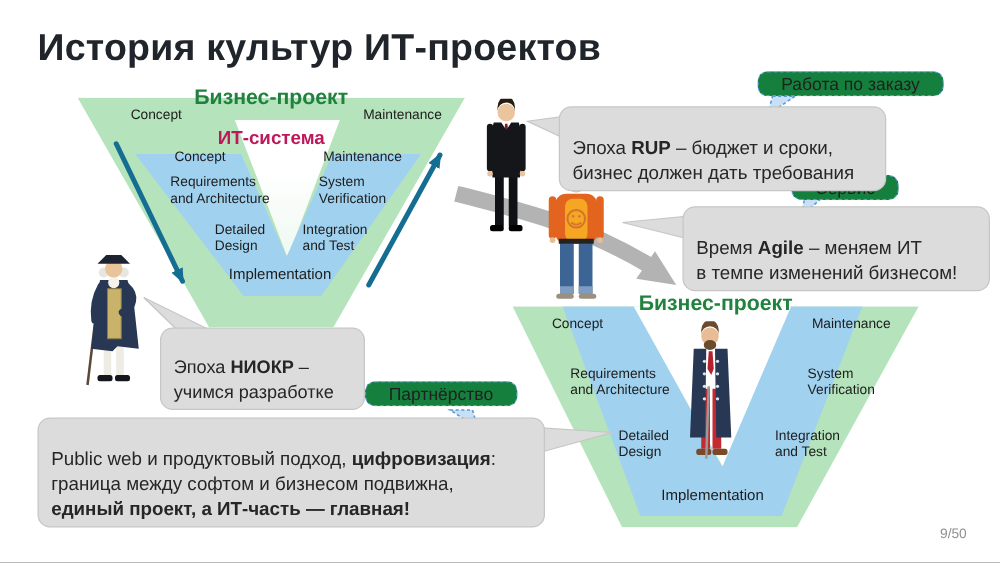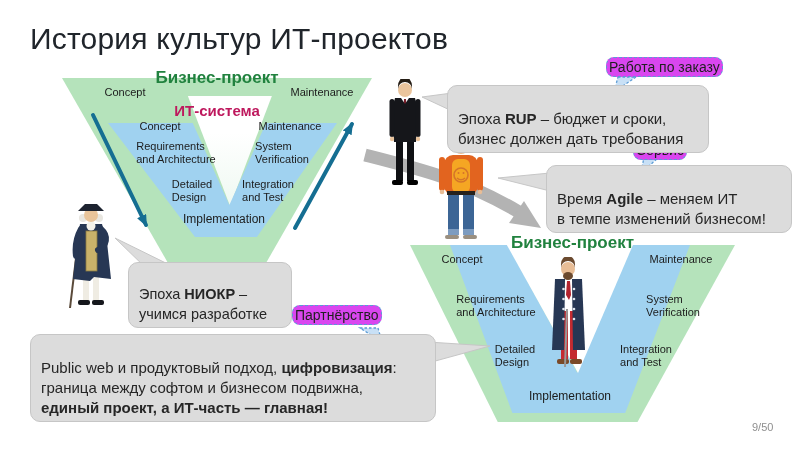--- a/index.html
+++ b/index.html
@@ -1,21 +1,21 @@
 <!DOCTYPE html>
 <html><head>
 <meta charset="utf-8">
 <style>
   html,body{margin:0;padding:0;background:#888;}
   .slide{position:relative;width:800px;height:450px;background:#ffffff;overflow:hidden;
          font-family:"Liberation Sans",sans-serif;color:#1c1c1c;}
   .abs{position:absolute;}
 
   
-  .title{left:30px;top:22px;font-size:30px;font-weight:normal;color:#20252b;letter-spacing:0.2px;}
+  .title{left:30px;top:22px;font-size:30px;font-weight:bold;color:#20252b;letter-spacing:0.2px;}
 
   
   .vshape{position:absolute;inset:0;}
   .v-top{left:62px;top:78px;width:310px;height:184px;}
   .vt-green{background:#b5e3bb;clip-path:polygon(0% 0%,100% 0%,66% 100%,34% 100%);}
   .vt-pale{background:linear-gradient(#ffffff 30%,#e2f4e7);
            clip-path:polygon(40.6% 9.8%,67.7% 9.8%,54.2% 69.6%);}
   .vt-blue{position:absolute;left:46px;top:45px;width:229px;height:114px;background:#a0d2f0;
            clip-path:polygon(0% 0%,37% 0%,53% 72%,69% 0%,100% 0%,65% 100%,38% 100%);}
   .v-bottom{left:410px;top:245px;width:325px;height:177px;}
@@ -28,22 +28,22 @@
        line-height:1.18;color:#1c1c1c;white-space:pre-line;z-index:6;}
   .lbl.big{font-size:12px;}
   .vtitle{position:absolute;left:0;width:100%;text-align:center;font-size:17px;font-weight:bold;z-index:6;}
   .green-t{color:#21823f;}
   .blue-t{color:#be185d;font-size:15px;}
 
   
   .bubble{position:absolute;background:#dcdcdc;border:1px solid #c6c6c6;border-radius:10px;
           font-size:15px;line-height:1.34;color:#262626;padding:3px 10px;white-space:pre-line;z-index:5;}
   .bubble .b{font-weight:bold;}
-  .callout{position:absolute;background:#d946ef;border:1.5px dashed #5b9bd5;border-radius:8px;
-           font-size:14px;color:#1f1f1f;padding:1px 2px;white-space:nowrap;z-index:5;}
+  .callout{position:absolute;background:#15803d;border:1.5px dashed #5b9bd5;border-radius:8px;
+           font-size:14px;color:#1f1f1f;padding:1px 18px;white-space:nowrap;z-index:5;}
   .overlay{position:absolute;left:0;top:0;width:800px;height:450px;pointer-events:none;}
   .z2{z-index:2;} .z4{z-index:4;}
   .fig{position:absolute;z-index:3;}
   .pagenum{left:752px;top:421px;font-size:11px;color:#8f8f8f;z-index:6;}
 </style>
 </head>
 <body>
 
 <div class="slide">
 

